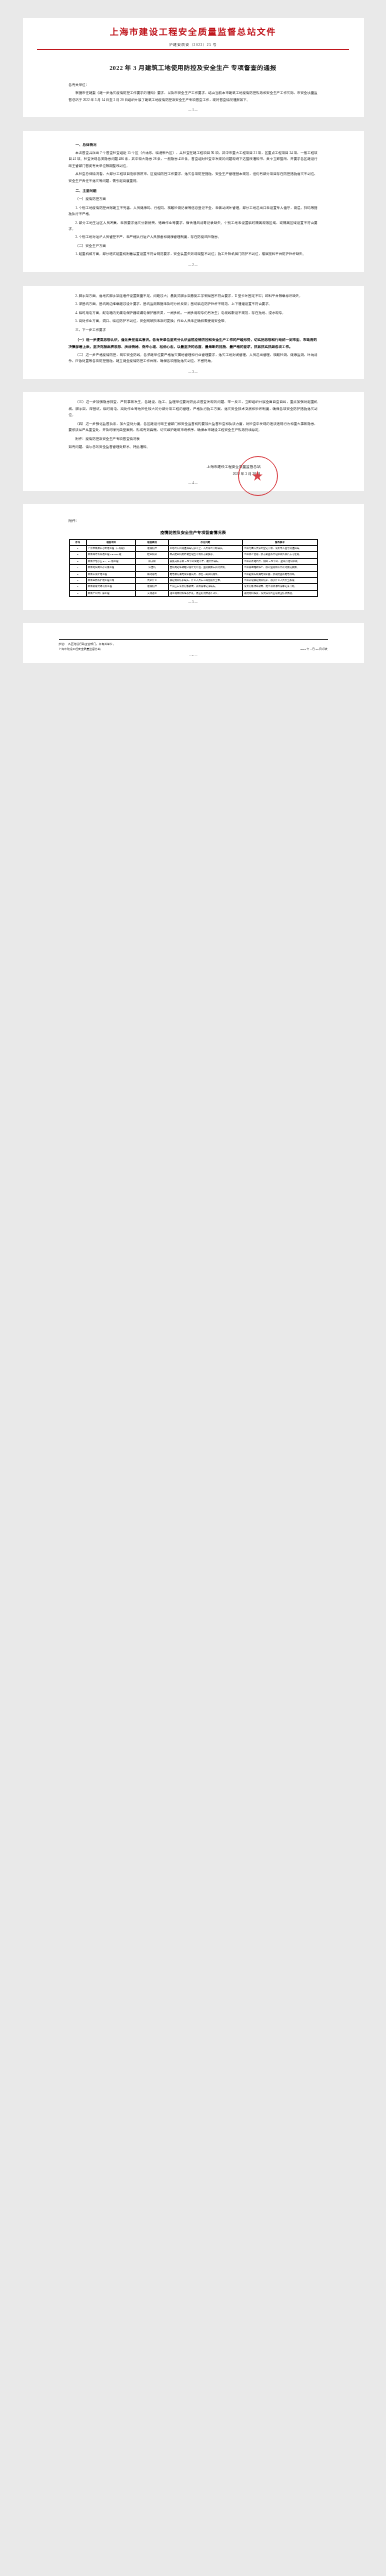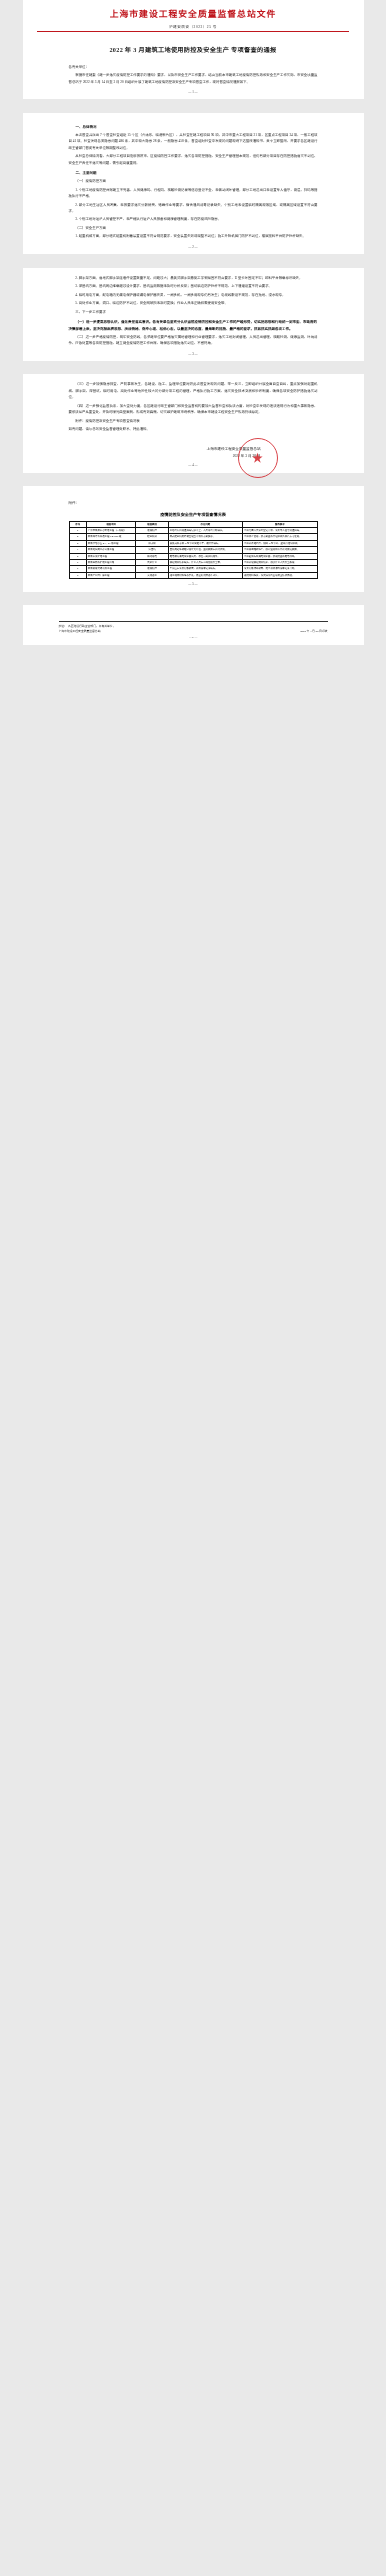--- a/index.html
+++ b/index.html
@@ -1,17 +1,17 @@
 <!DOCTYPE html>
 <html lang="zh-CN" style="font-size:8.2px"><head>
 <meta charset="utf-8">
 <style>
   html,body{margin:0;padding:0;background:#e9e9e9;}
   body{font-family:"Liberation Serif","DejaVu Serif",serif;}
-  .page{width:341px;margin:0 auto;background:#ffffff;position:relative;}
+  .page{width:341px;margin:18px auto;background:#ffffff;position:relative;}
   
   .doc-header{padding:7.2px 0 2.1px 0;background:#fff;}
   .doc-title-main{
     text-align:center;color:#c0161d;font-weight:bold;
     font-size:8.8px;letter-spacing:1px;font-family:"Liberation Serif",serif;
   }
   .doc-number{
     text-align:center;color:#333;font-size:3.6px;margin-top:3.6px;letter-spacing:0.5px;
   }
   .red-rule{height:1px;background:#c0161d;margin:2.1px 14.4px 0 14.4px;}

